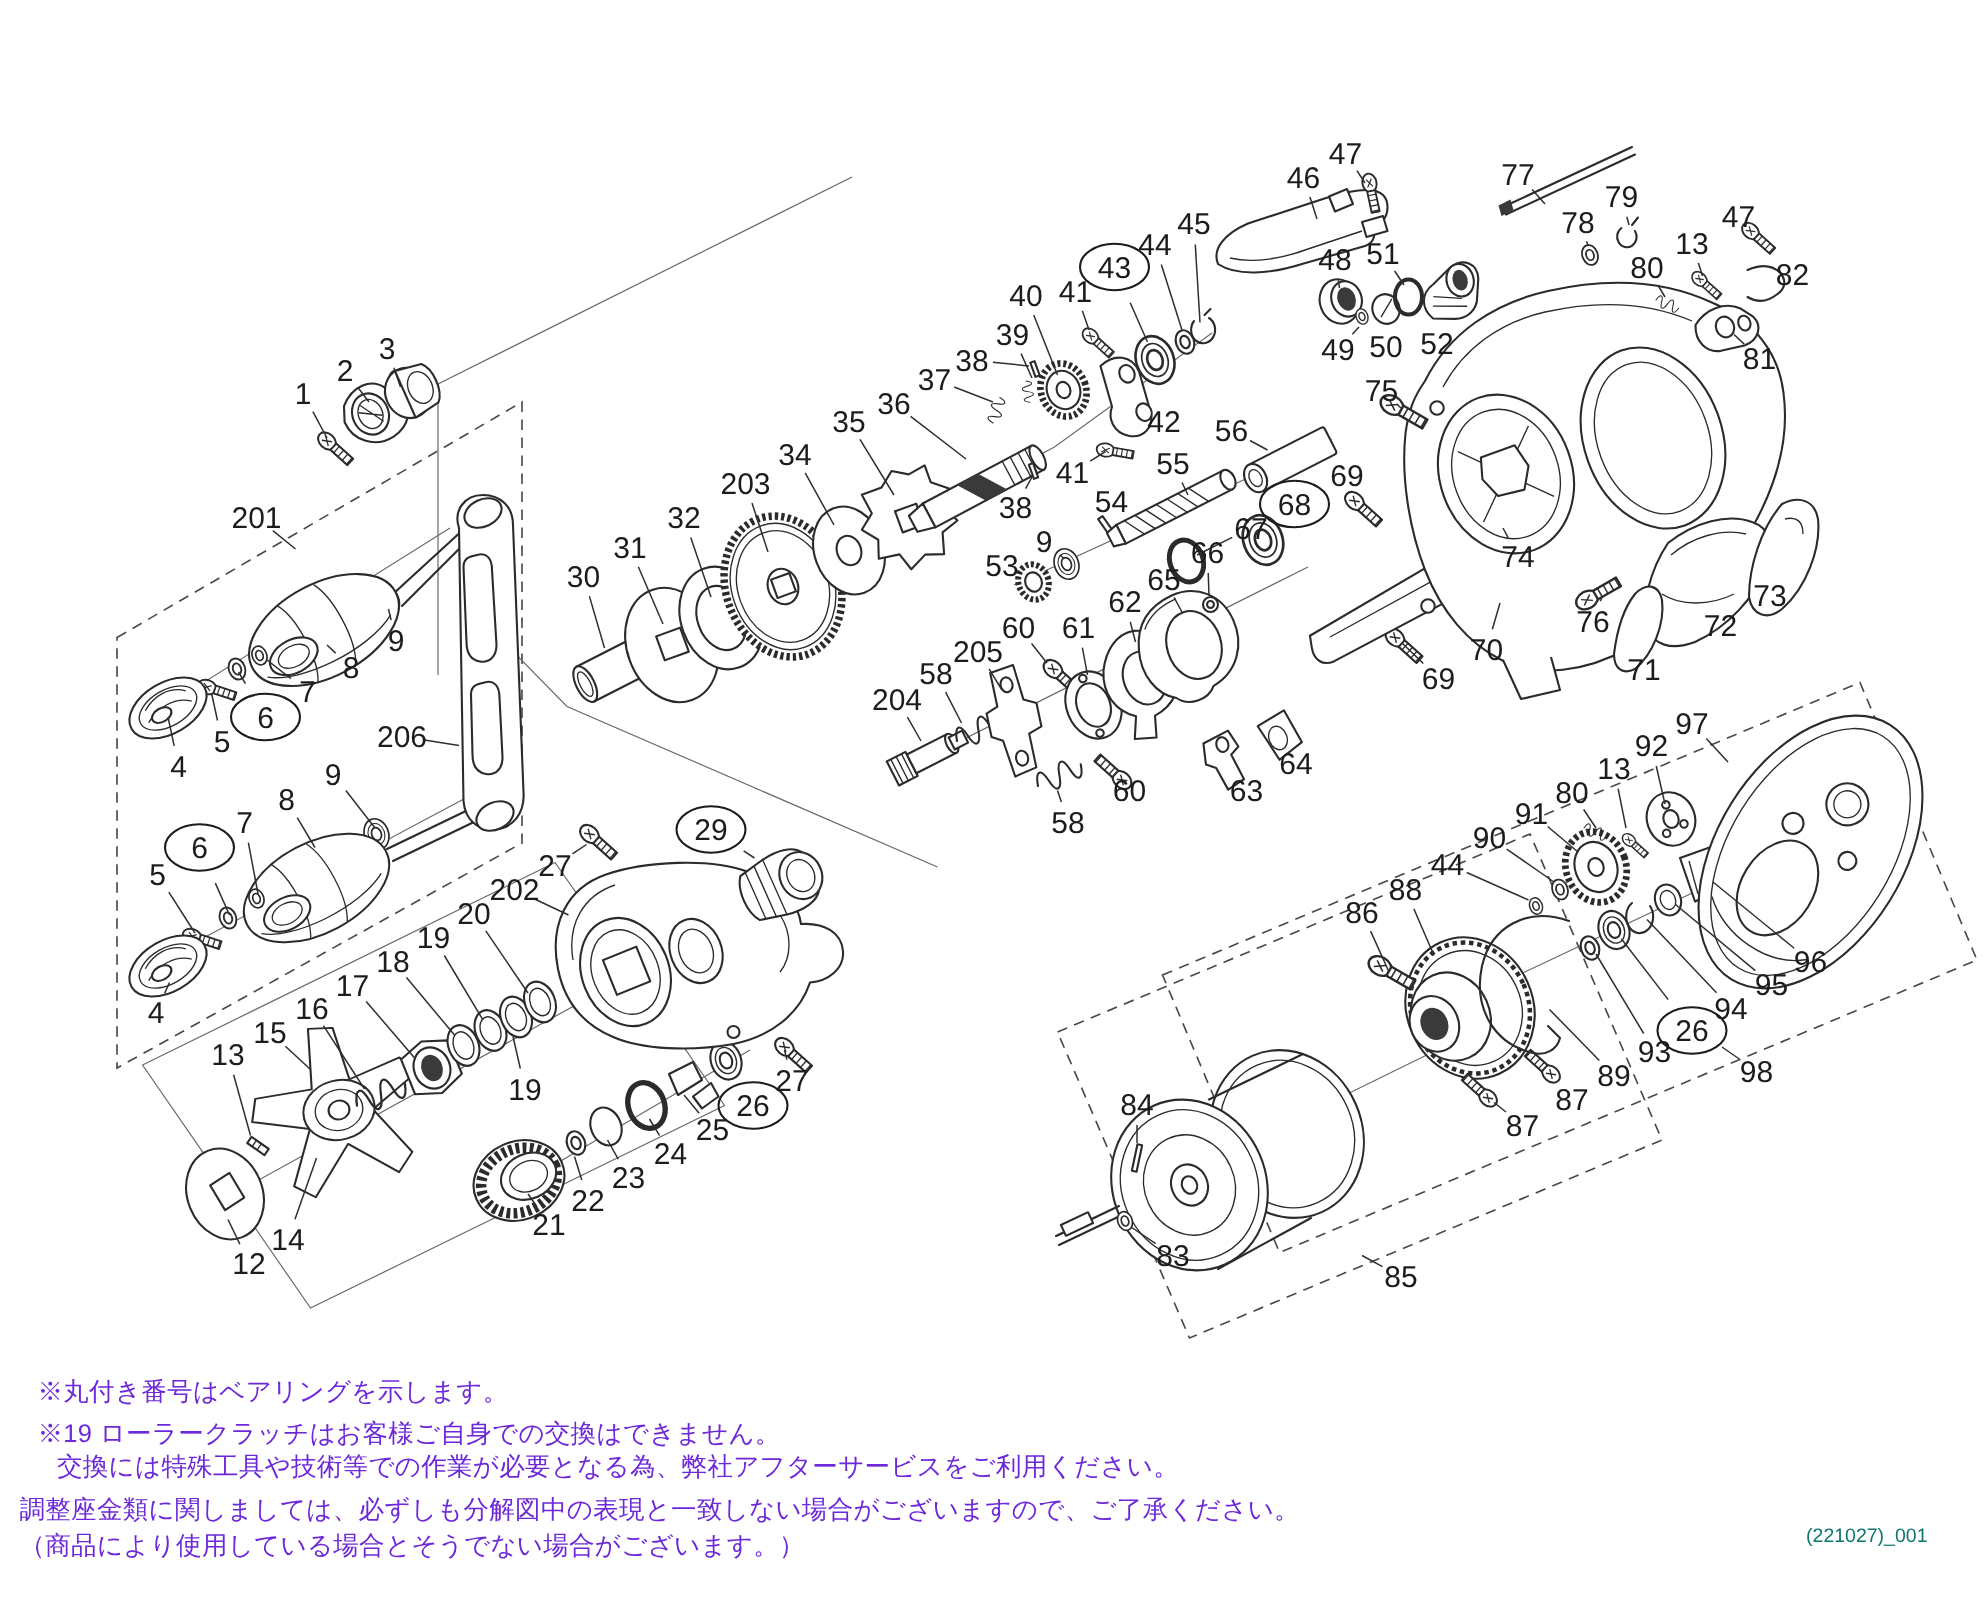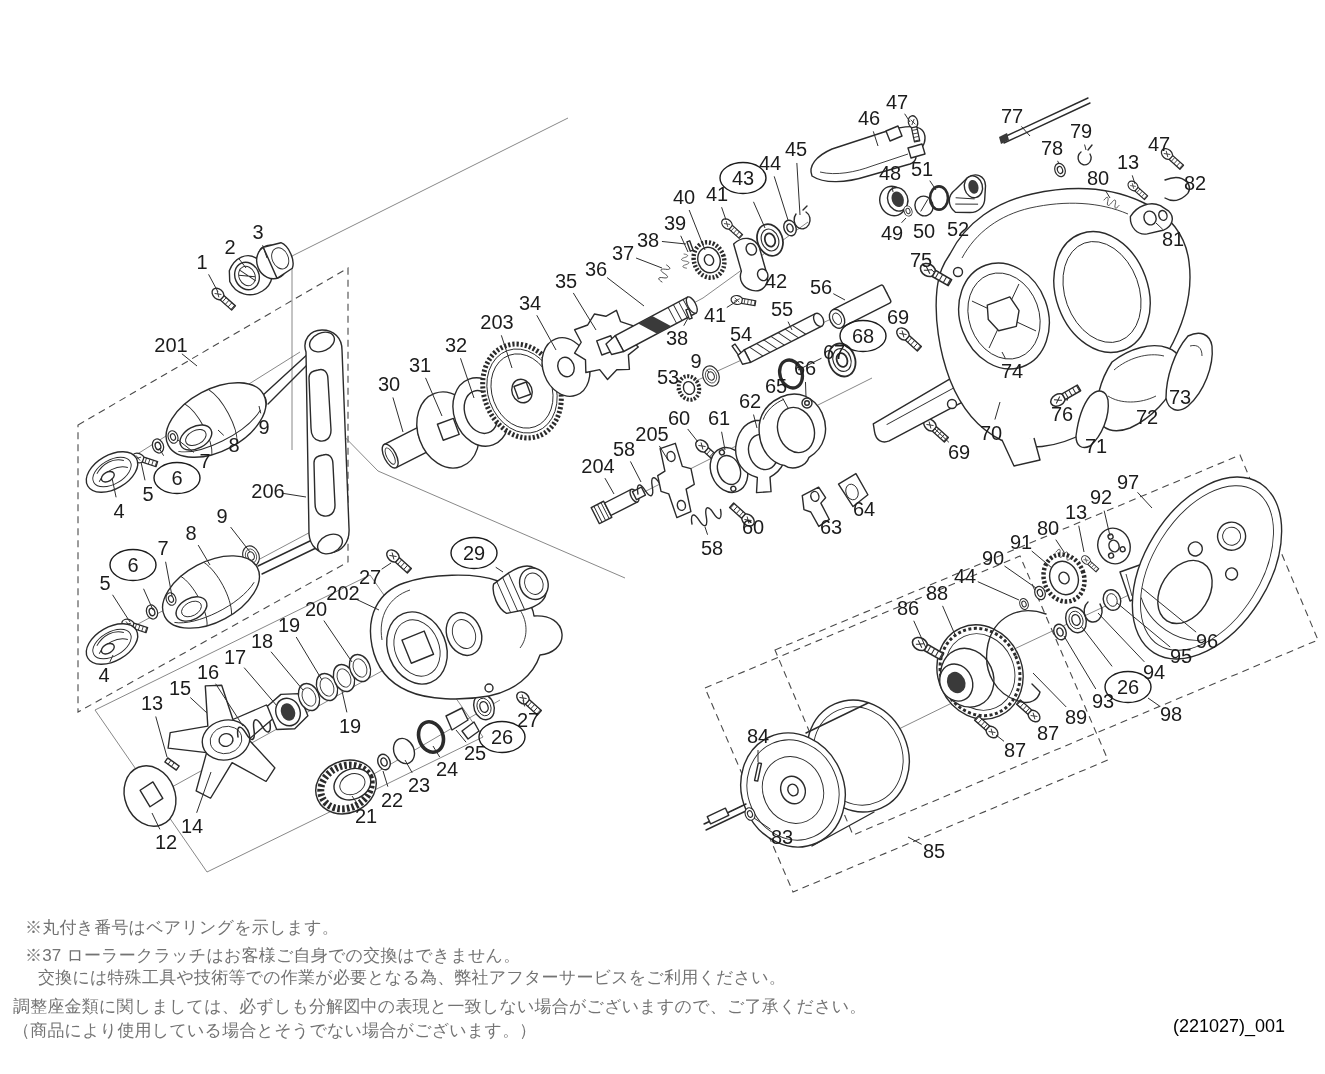--- a/index.html
+++ b/index.html
@@ -9,22 +9,22 @@
   svg{position:absolute;left:0;top:0}
   .fw{fill:#fff;stroke:#2b2b2b;stroke-width:1.4;stroke-linejoin:round}
   .ln{fill:none;stroke:#2b2b2b;stroke-width:1.4;stroke-linecap:round;stroke-linejoin:round}
   .lnt{fill:none;stroke:#2b2b2b;stroke-width:.9}
   .dk{fill:#3a3a3a;stroke:none}
   .ax{fill:none;stroke:#6a6a6a;stroke-width:.8}
   .dash{fill:none;stroke:#4a4a4a;stroke-width:1.1;stroke-dasharray:7 5}
   .lead{stroke:#2f2f2f;stroke-width:1}
   .cir{fill:none;stroke:#1c1c1c;stroke-width:1.4}
   .lbl{font:20px "Liberation Sans",sans-serif;fill:#1c1c1c;text-anchor:middle}
-  .note{position:absolute;color:#737373;font-size:17px;letter-spacing:.2px;white-space:nowrap}
-  .code{position:absolute;color:#000000;font-size:18px}
+  .note{position:absolute;color:#6d28d9;font-size:17px;letter-spacing:.2px;white-space:nowrap}
+  .code{position:absolute;color:#0f766e;font-size:13px}
 </style>
 </head>
 <body>
 
 <div id="stage">
 <svg width="1325" height="1074" viewBox="0 0 1325 1074">
 
   <defs>
     <symbol id="s-screw" overflow="visible">
       <ellipse cx="0" cy="0" rx="7" ry="5.2" class="fw"></ellipse>
@@ -957,18 +957,18 @@
           <text x="782" y="837" dy="0.35em" class="lbl">83</text>
         </g>
         <g>
           <line x1="921.6734046010896" y1="844.3626024775098" x2="908" y2="837" class="lead"></line>
           <text x="934" y="851" dy="0.35em" class="lbl">85</text>
         </g>
       </g>
 </svg>
 
 <div class="note" style="left:25px;top:916px">※丸付き番号はベアリングを示します。</div>
-<div class="note" style="left:25px;top:944px">※37 ローラークラッチはお客様ご自身での交換はできません。</div>
+<div class="note" style="left:25px;top:944px">※19 ローラークラッチはお客様ご自身での交換はできません。</div>
 <div class="note" style="left:38px;top:966px">交換には特殊工具や技術等での作業が必要となる為、弊社アフターサービスをご利用ください。</div>
 <div class="note" style="left:13px;top:1019px">（商品により使用している場合とそうでない場合がございます。）</div>
 <div class="note" style="left:13px;top:995px">調整座金類に関しましては、必ずしも分解図中の表現と一致しない場合がございますので、ご了承ください。</div>
 <div class="code" style="right:40px;top:1016px">(221027)_001</div>
 </div>
 
 </body></html>

